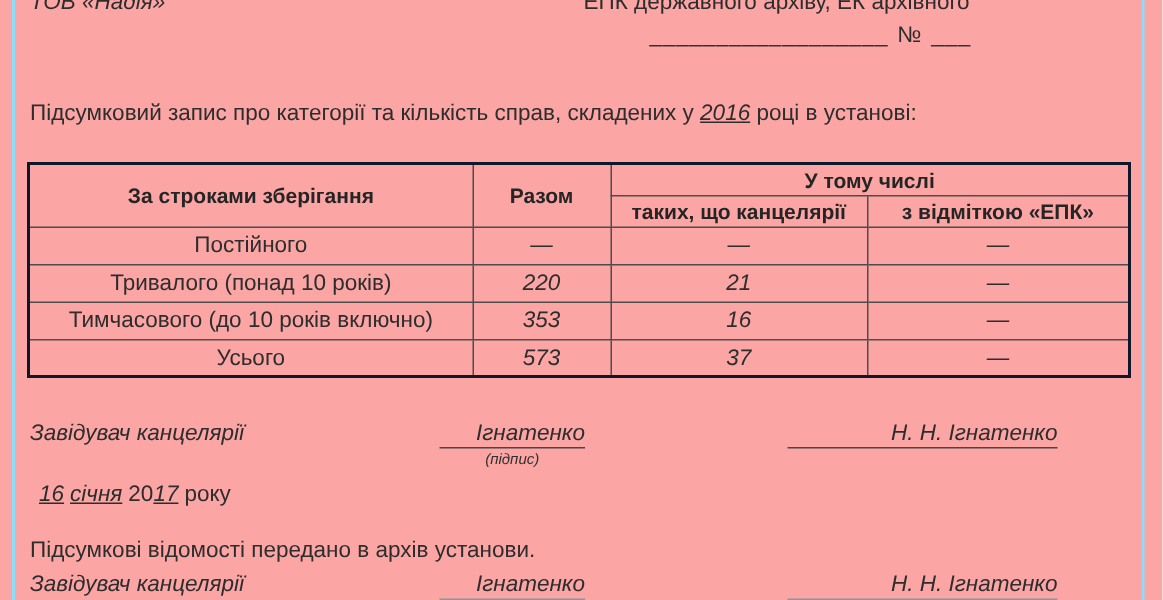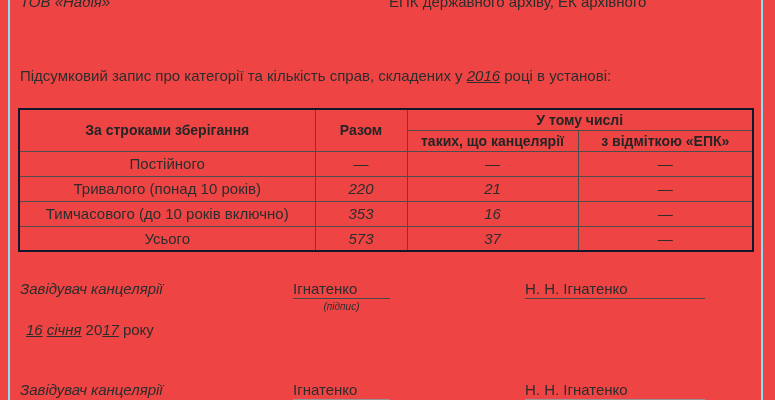--- a/index.html
+++ b/index.html
@@ -1,18 +1,18 @@
 <!DOCTYPE html>
 <html><head>
 <meta charset="utf-8">
 <style>
   * { margin:0; padding:0; box-sizing:border-box; }
   html,body { background:#ffffff; }
   body { font-family:"Liberation Sans", sans-serif; color:#2d2d2d; }
-  .doc { position:relative; width:775px; height:400px; overflow:hidden; background:#ef4444; font-size:15px; }
+  .doc { position:relative; width:775px; height:400px; overflow:hidden; background:#fca5a5; font-size:15px; }
 
   .vline { position:absolute; top:0; bottom:0; width:2px; background:#8ddcf8; }
   .vline.left { left:8px; }
   .vline.right { left:761px; }
 
   .it { font-style:italic; }
   .u { text-decoration:underline; }
   .pad-u { display:inline-block; padding:0 14px; border-bottom:1px solid #3c3c3c; font-style:italic; }
 
   .hdr-left { position:absolute; left:20px; top:-9px; line-height:22px; }
@@ -30,21 +30,21 @@
   .tbl td { border:1px solid #4d4d4d; height:25px; padding:1px 6px; font-size:15px; }
   .tbl td.cat { text-align:center; font-style:normal; }
   .tbl td.val { text-align:center; font-style:italic; }
 
   .sig-row { position:absolute; left:20px; width:735px; display:flex; align-items:flex-start; }
   .sig1 { top:280px; }
   .sig2 { top:381px; }
   .sig-title { width:273px; font-style:italic; }
   .sig-field.f1 { width:97px; margin-right:135px; }
   .sig-field.f2 { width:180px; }
-  .sig-line { text-align:left; border-bottom:1.5px solid #474747; padding-bottom:1px; }
+  .sig-line { text-align:right; font-style:italic; border-bottom:1.5px solid #474747; padding-bottom:1px; }
   .sig2 .sig-line { border-bottom:2px solid #949494; }
   .sig-cap { text-align:center; font-style:italic; font-size:10px; margin-top:2px; white-space:nowrap; color:#2f2f2f; }
 
   .dateline { position:absolute; left:26px; top:321px; }
   .dateline .w { margin-right:4px; }
   .dateline .joined { margin-right:0; }
 
   .note { position:absolute; left:20px; top:358px; }
 </style>
 </head>
@@ -53,20 +53,23 @@
 <div class="doc">
   <div class="vline left"></div>
   <div class="vline right"></div>
 
   <div class="hdr-left">
     <div class="it">ТОВ «Надія»</div>
   </div>
 
   <div class="hdr-right">
     <div>ЕПК державного архіву, ЕК архівного</div>
+    <div class="blankline">
+      <span class="indent">__________________</span><span class="nsgap">№</span><span>___</span>
+    </div>
   </div>
 
   <div class="intro">
     <span>Підсумковий запис про категорії та кількість справ, складених у </span><span class="it u">2016</span><span> році в установі:</span>
   </div>
 
   <table class="tbl">
     <colgroup>
         <col class="c1">
         <col class="c2">
@@ -120,20 +123,21 @@
     </div>
     <div class="sig-field f2">
       <div class="sig-line">Н. Н. Ігнатенко</div>
     </div>
   </div>
 
   <div class="dateline">
     <span class="it u w">16</span><span class="it u w">січня</span><span class="joined">20</span><span class="it u w">17</span><span>року</span>
   </div>
 
+  <div class="note">Підсумкові відомості передано в архів установи.</div>
 
   <div class="sig-row sig2">
     <div class="sig-title">Завідувач канцелярії</div>
     <div class="sig-field f1">
       <div class="sig-line">Ігнатенко</div>
     </div>
     <div class="sig-field f2">
       <div class="sig-line">Н. Н. Ігнатенко</div>
     </div>
   </div>

